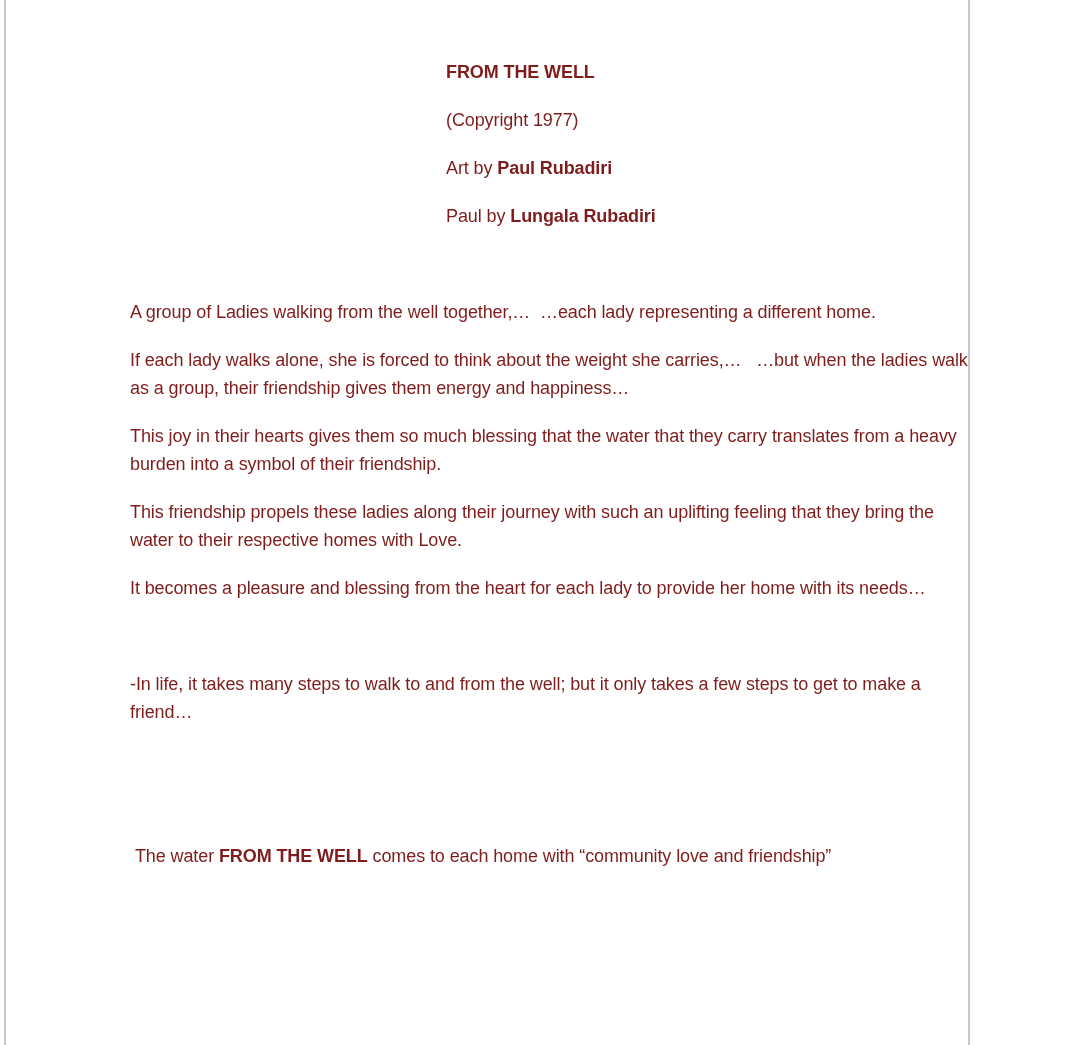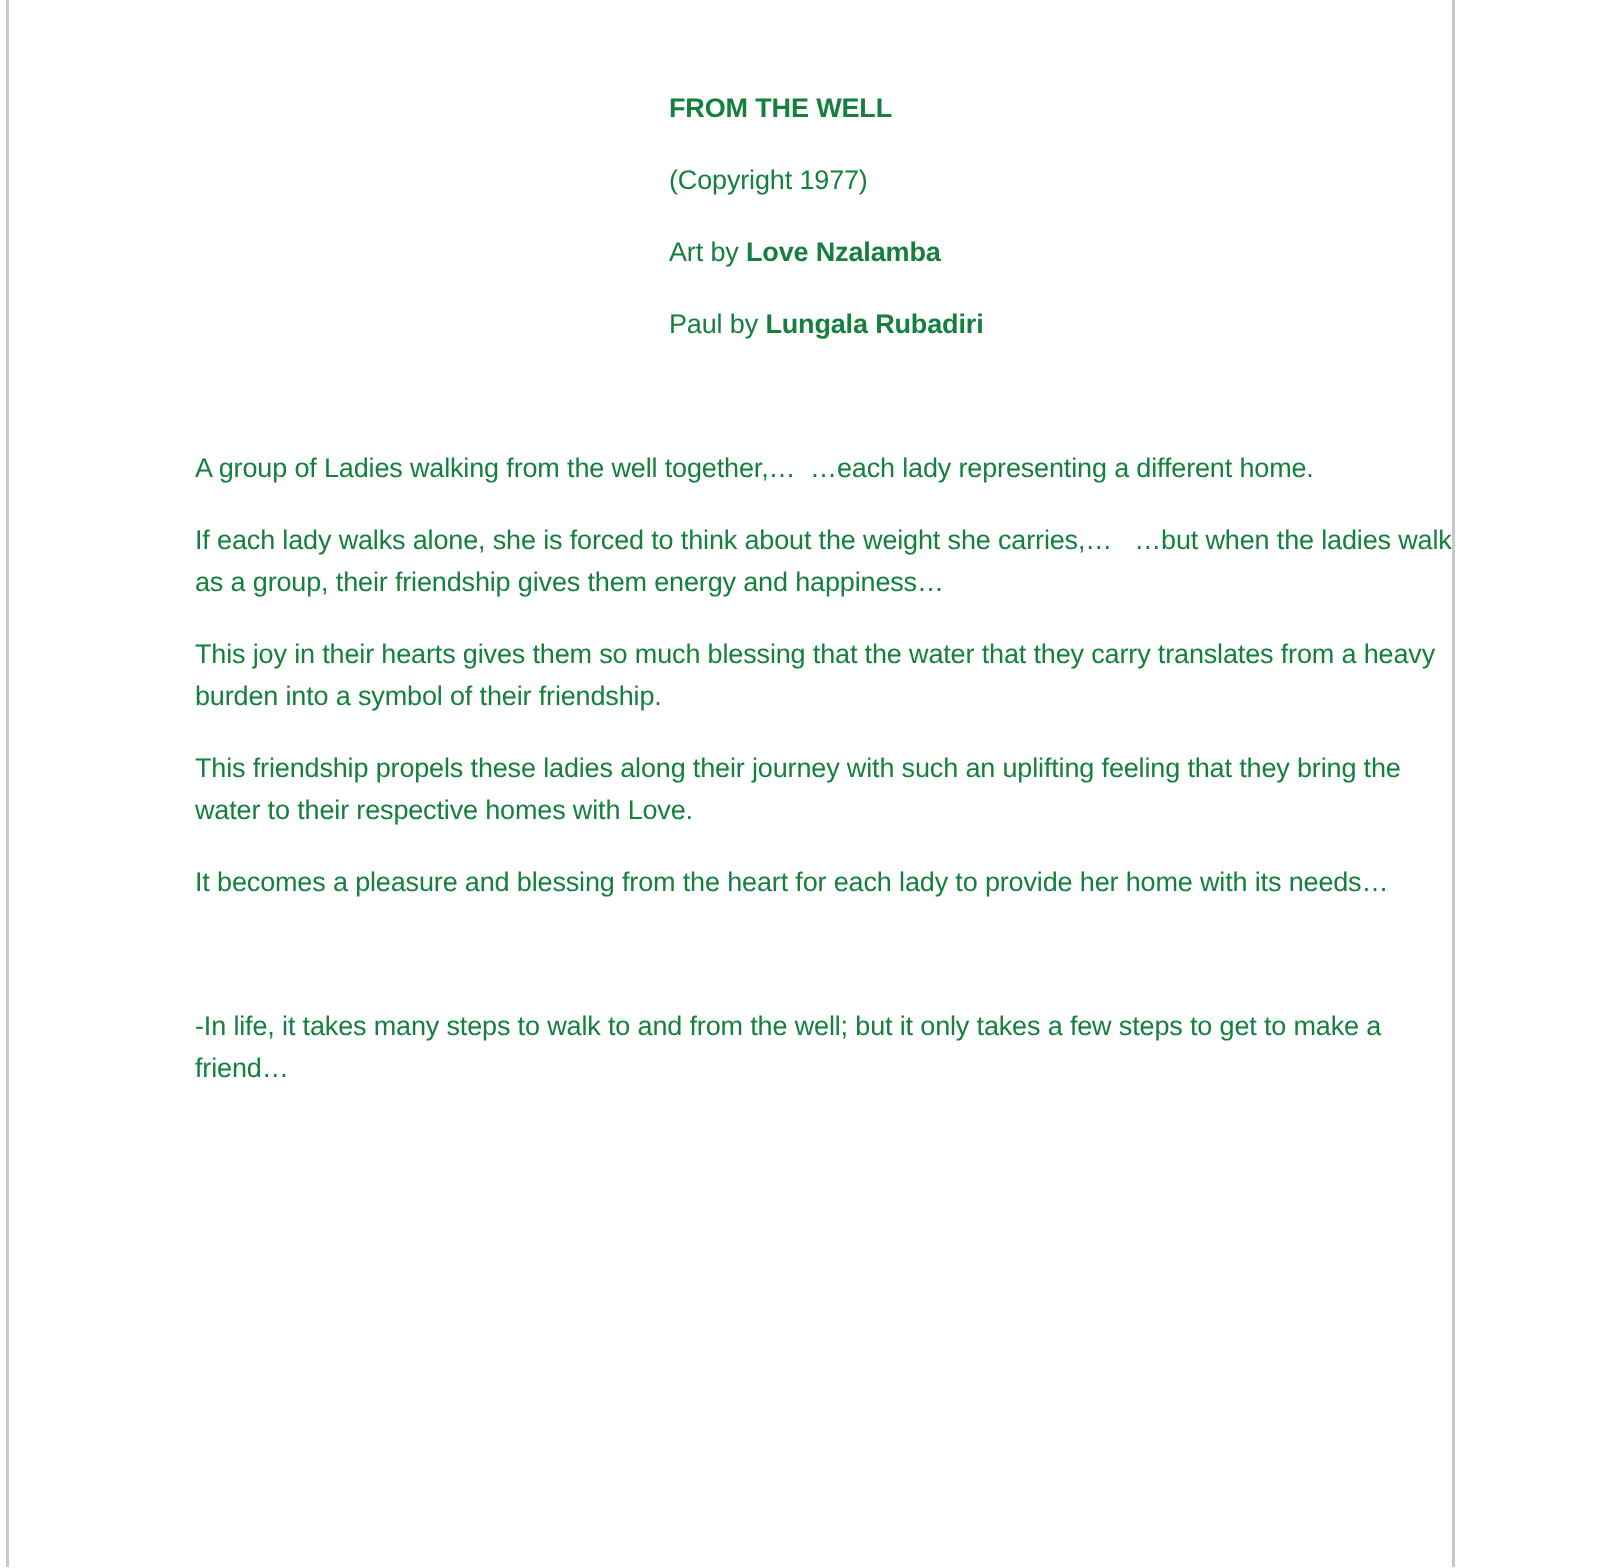--- a/index.html
+++ b/index.html
@@ -7,21 +7,21 @@
     padding: 0;
     background: #ffffff;
   }
   .page {
     position: relative;
     width: 976px;
     height: 1045px;
     background: #ffffff;
     overflow: hidden;
     font-family: "Liberation Sans", "DejaVu Sans", sans-serif;
-    color: #15803d;
+    color: #7f1d1d;
   }
   .edge {
     position: absolute;
     top: 0;
     bottom: 0;
     width: 2px;
     background: #c8c8c8;
   }
   .edge-left  { left: 4px; }
   .edge-right { right: 6px; }
@@ -51,33 +51,34 @@
 
 <div class="page">
   <div class="edge edge-left"></div>
   <div class="edge edge-right"></div>
 
   <div class="content">
 
     <div class="header-block">
       <p><b>FROM THE WELL</b></p>
       <p>(Copyright 1977)</p>
-      <p><span>Art by </span><b>Love Nzalamba</b></p>
+      <p><span>Art by </span><b>Paul Rubadiri</b></p>
       <p><span>Paul by </span><b>Lungala Rubadiri</b></p>
     </div>
 
     <div class="spacer-1"></div>
 
     <p class="body-p">A group of Ladies walking from the well together,…  …each lady representing a different home.</p>
     <p class="body-p">If each lady walks alone, she is forced to think about the weight she carries,…   …but when the ladies walk as a group, their friendship gives them energy and happiness…</p>
     <p class="body-p">This joy in their hearts gives them so much blessing that the water that they carry translates from a heavy burden into a symbol of their friendship.</p>
     <p class="body-p">This friendship propels these ladies along their journey with such an uplifting feeling that they bring the water to their respective homes with Love.</p>
     <p class="body-p">It becomes a pleasure and blessing from the heart for each lady to provide her home with its needs…</p>
 
     <div class="spacer-1"></div>
 
     <p class="body-p">-In life, it takes many steps to walk to and from the well; but it only takes a few steps to get to make a friend…</p>
 
     <div class="spacer-2"></div>
 
+    <p class="closing-p"><span> The water </span><b>FROM THE WELL</b><span> comes to each home with “community love and friendship”</span></p>
 
   </div>
 </div>
 
 </body></html>

